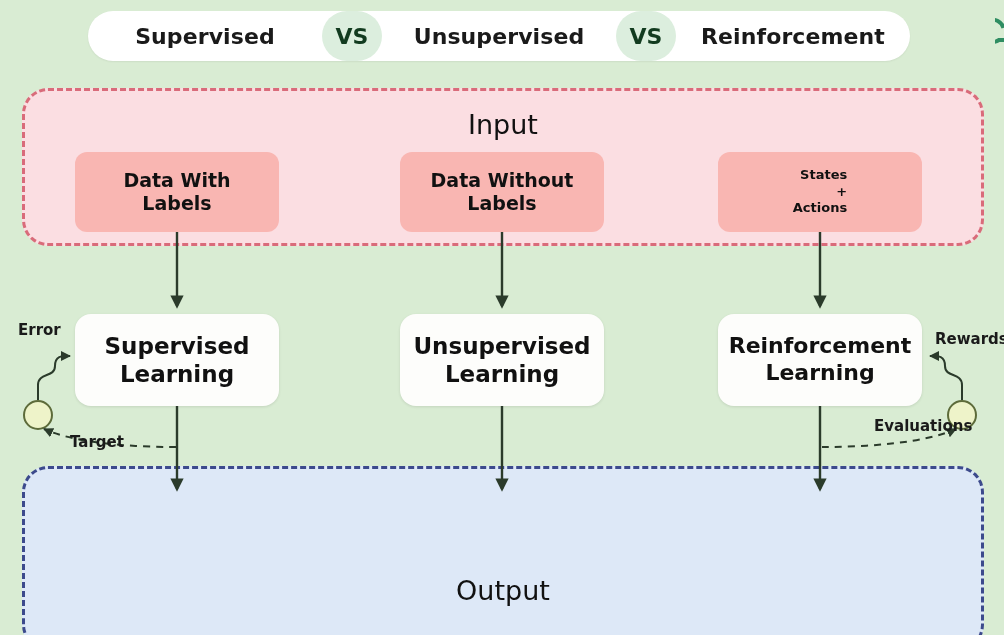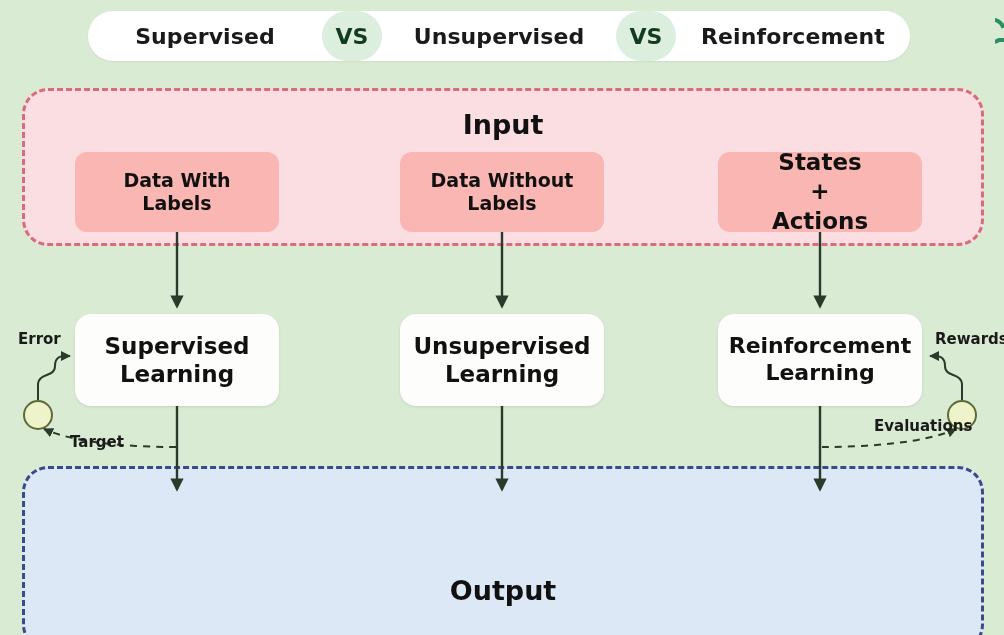--- a/index.html
+++ b/index.html
@@ -81,21 +81,21 @@
     height: 185px;
     background: #dde8f7;
     border: 3px dashed #3c4a8c;
   }
   .section-title {
     position: absolute;
     left: 0;
     width: 100%;
     text-align: center;
     font-size: 27px;
-    font-weight: bold;
+    font-weight: normal;
     color: #111111;
   }
   .section-input .section-title { top: 18px; }
   .section-output .section-title { top: 106px; }
 
   
   .node {
     position: absolute;
     box-sizing: border-box;
     display: flex;
@@ -136,39 +136,39 @@
   .col-2m { left: 400px; width: 204px; }
   .col-3m { left: 718px; width: 204px; }
 
   .row-input { top: 152px; }
   .row-mid   { top: 314px; }
   .row-out   { top: 497px; }
 
   .node-rl { font-size: 22px; }
 
   
-  .node-states { font-size: 23px; line-height: 1.28; }
+  .node-states { font-size: 13px; line-height: 1.28; text-align: right; }
 
   
   svg.overlay {
     position: absolute;
     left: 0;
     top: 0;
     width: 1004px;
     height: 635px;
     pointer-events: none;
   }
   .side-label {
     position: absolute;
     font-size: 15px;
     font-weight: bold;
     color: #1a1a1a;
     white-space: nowrap;
   }
-  .lbl-error       { left: 18px;  top: 330px; }
+  .lbl-error       { left: 18px;  top: 321px; }
   .lbl-target      { left: 70px;  top: 417px; margin-top: 16px; }
   .lbl-rewards     { left: 935px; top: 330px; }
   .lbl-evaluations { left: 858px; top: 417px; margin-left: 16px; }
 </style>
 </head>
 <body>
 
 <div id="root">
 
   <div class="pillbar">

